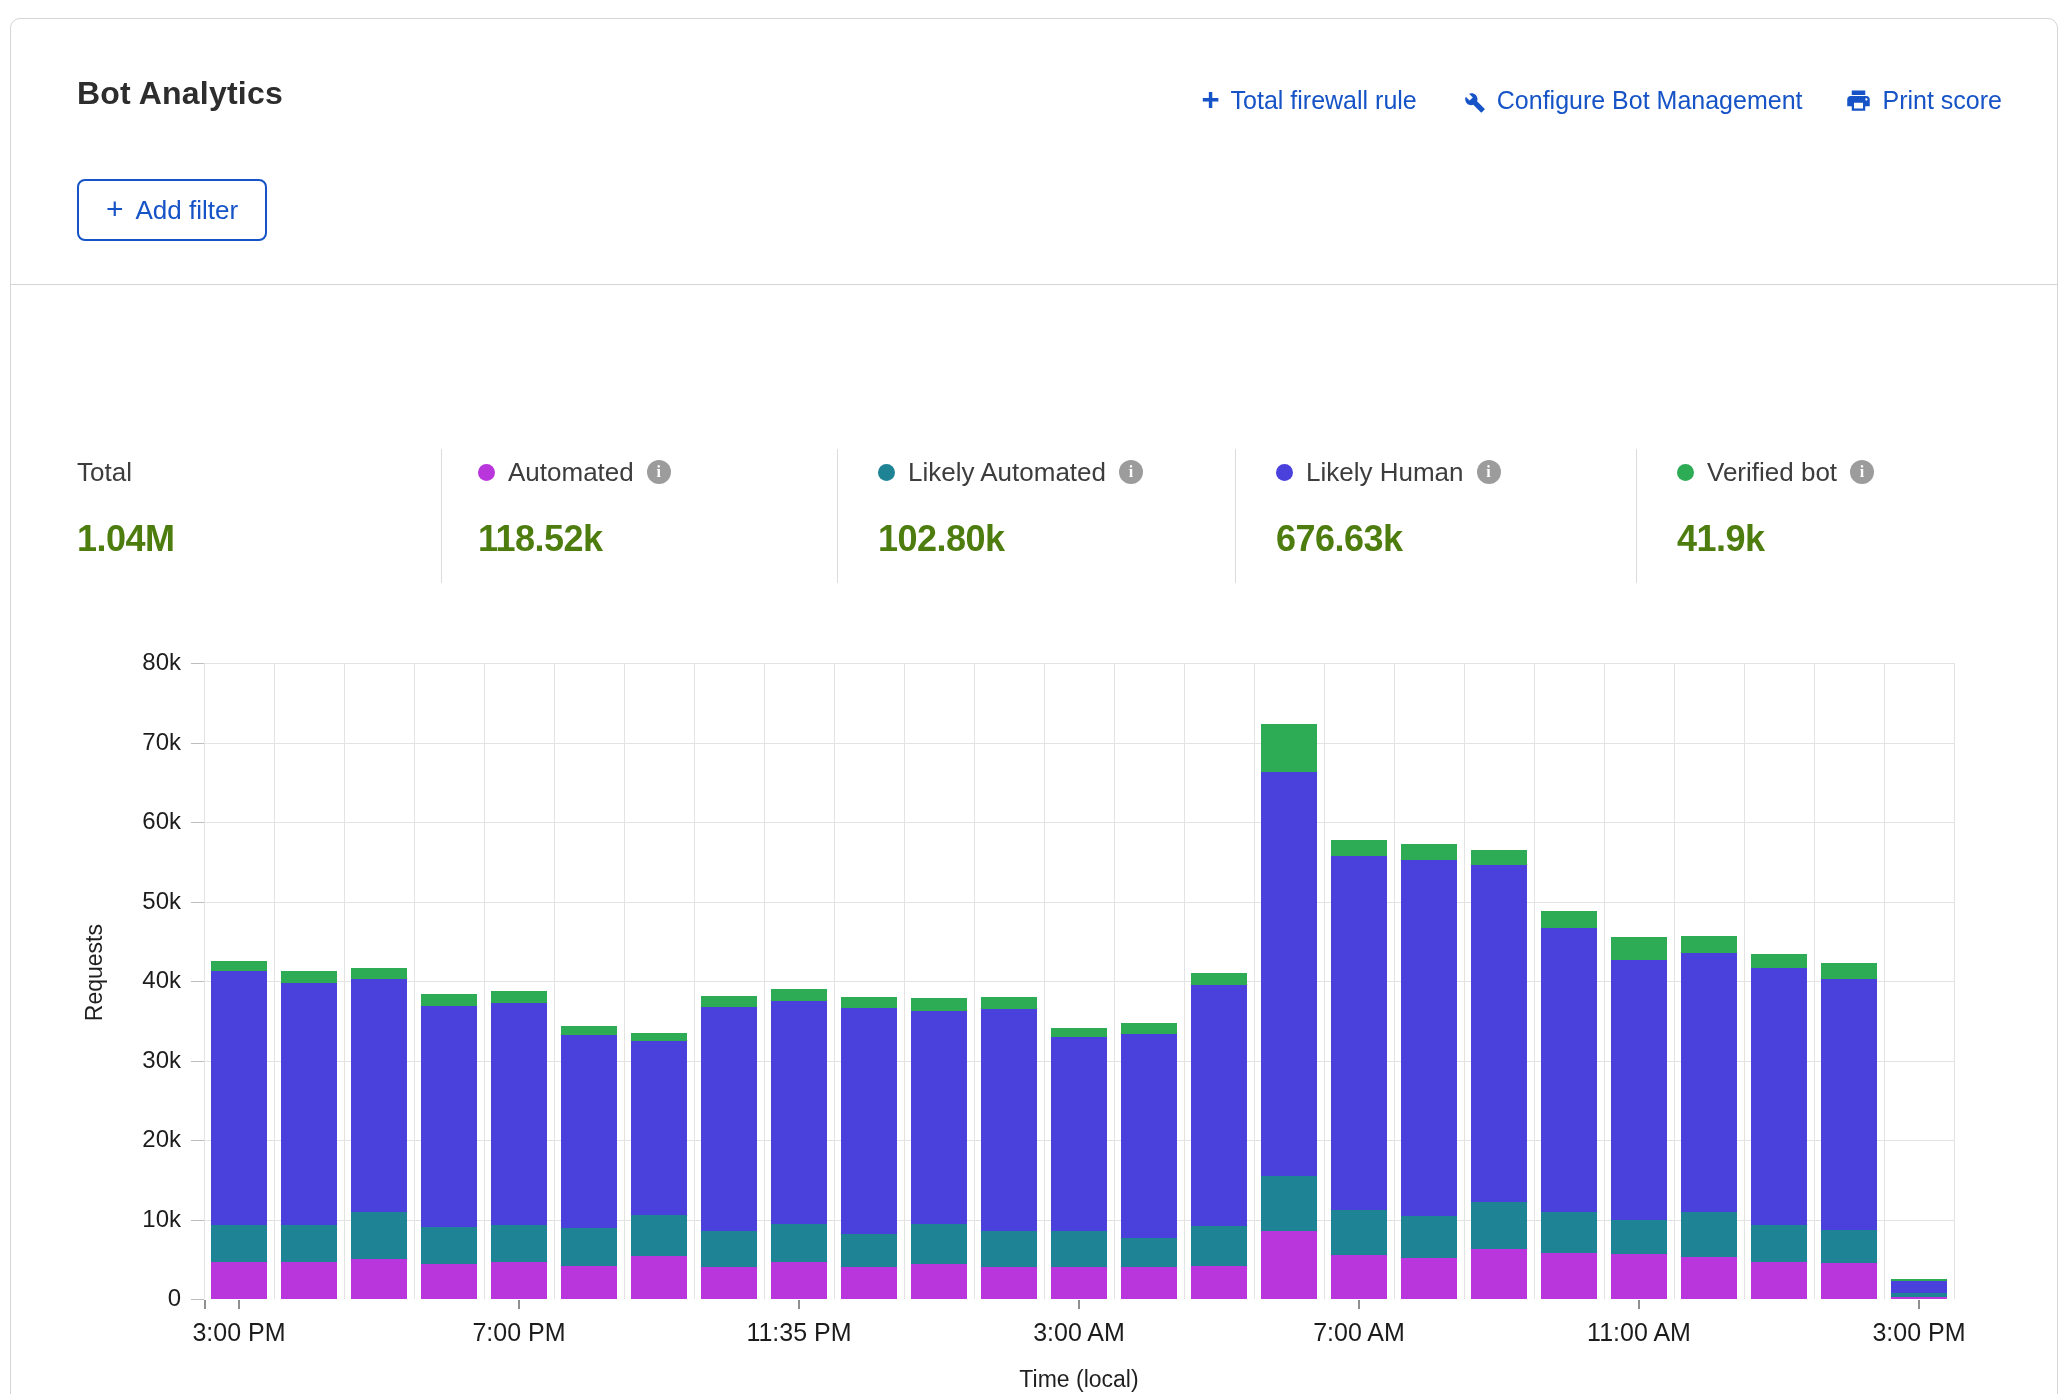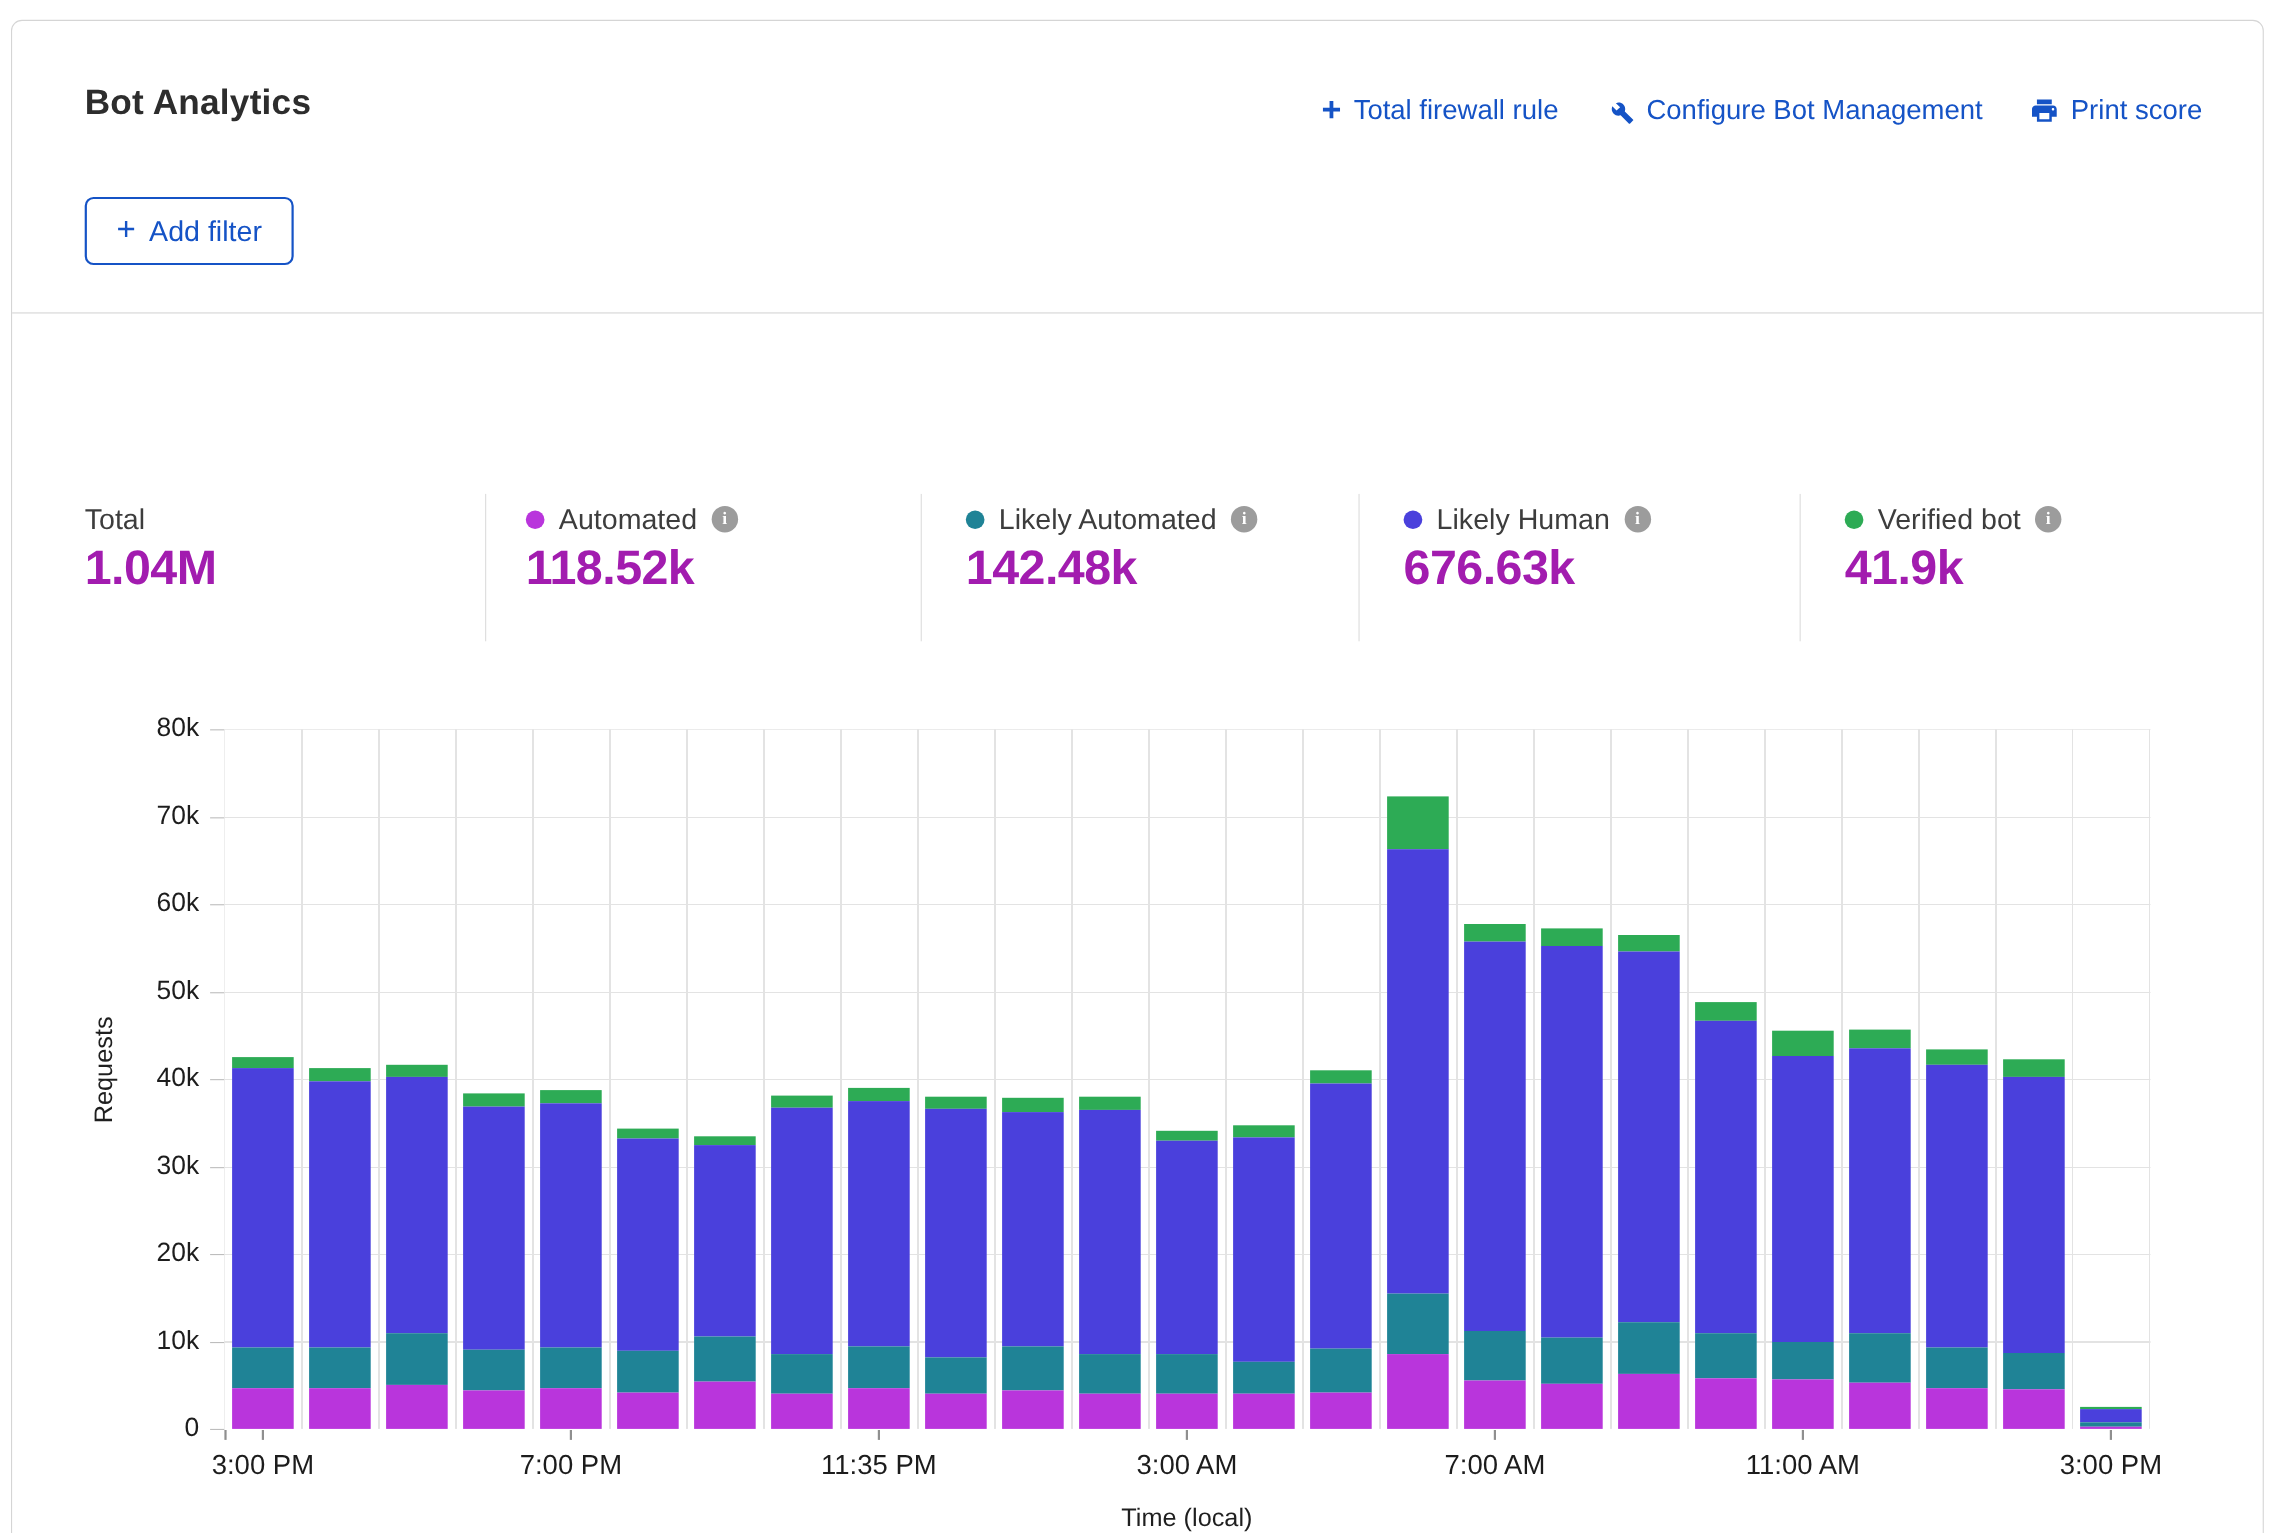--- a/index.html
+++ b/index.html
@@ -57,21 +57,21 @@
   
   .stat { position:absolute; top:438px; }
   .stat-label-row { display:flex; align-items:center; gap:13px; height:30px; }
   .dot { width:17px; height:17px; border-radius:50%; display:inline-block; }
   .stat-label { font-size:26px; color:#3d3d3d; }
   .info {
     width:24px; height:24px; border-radius:50%; background:#9c9c9c; color:#fff;
     font-size:16px; font-weight:700; display:inline-flex; align-items:center;
     justify-content:center; font-family:"Liberation Serif", serif; cursor:pointer;
   }
-  .stat-value { margin-top:5px; font-size:44px; font-weight:700; color:#a21caf; letter-spacing:-.5px; }
+  .stat-value { margin-top:31px; font-size:36px; font-weight:700; color:#4d7c0f; letter-spacing:-.5px; }
   .stat-divider { position:absolute; top:430px; width:1px; height:134px; background:#dcdcdc; }
   
   .plot {
     position:absolute; left:193px; top:644px; width:1751px; height:636px;
     background-image:
       repeating-linear-gradient(to right,  #e3e3e3 0 1px, transparent 1px 70px),
       repeating-linear-gradient(to bottom, #e3e3e3 0 1px, transparent 1px 79.5px);
     background-size:1751px 636px, 1751px 558px;
     background-repeat:no-repeat;
   }
@@ -154,21 +154,21 @@
     </div>
     <div class="stat-value">118.52k</div>
   </div>
 
   <div class="stat" style="left:867px">
     <div class="stat-label-row">
       <span class="dot" style="background: rgb(31, 131, 150);"></span>
       <span class="stat-label">Likely Automated</span>
       <span class="info">i</span>
     </div>
-    <div class="stat-value">142.48k</div>
+    <div class="stat-value">102.80k</div>
   </div>
 
   <div class="stat" style="left:1265px">
     <div class="stat-label-row">
       <span class="dot" style="background: rgb(74, 64, 220);"></span>
       <span class="stat-label">Likely Human</span>
       <span class="info">i</span>
     </div>
     <div class="stat-value">676.63k</div>
   </div>

